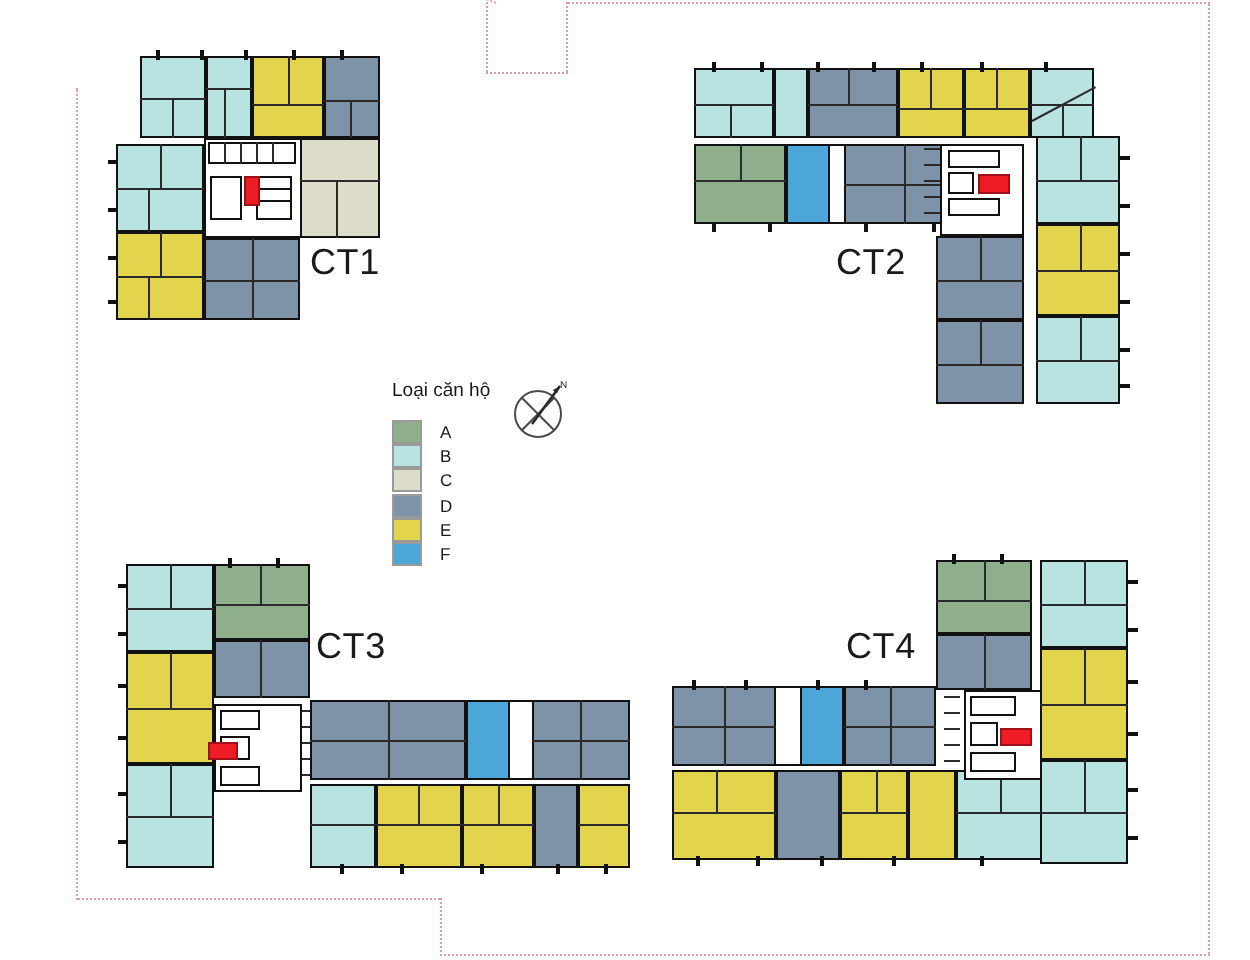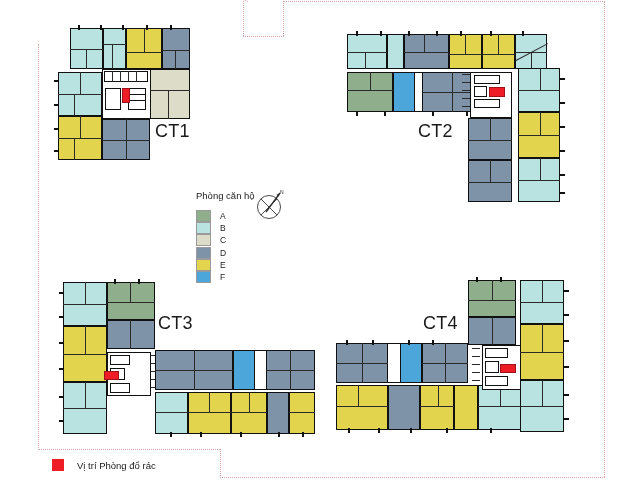--- a/index.html
+++ b/index.html
@@ -336,21 +336,21 @@
     <div class="wall" style="left:564px;top:314px;width:5px;height:1.6px;"></div>
     <div class="wall" style="left:564px;top:340px;width:5px;height:1.6px;"></div>
     <div class="wall" style="left:564px;top:366px;width:5px;height:1.6px;"></div>
     <div class="wall" style="left:564px;top:394px;width:5px;height:1.6px;"></div>
     <div class="wall" style="left:564px;top:418px;width:5px;height:1.6px;"></div>
 
     <div class="blabel" style="left:423px;top:313px;">CT4</div>
   </div>
 
   <div id="legend">
-    <div class="ltitle">Phòng căn hộ</div>
+    <div class="ltitle">Loại căn hộ</div>
     <div style="height:9px;"></div>
     <div class="lrow">
       <span class="lsw" style="background:#8fae8b;"></span>
       <span class="llab">A</span>
     </div>
     <div class="lrow">
       <span class="lsw" style="background:#b8e3e0;"></span>
       <span class="llab">B</span>
     </div>
     <div class="lrow">
@@ -375,18 +375,14 @@
     <svg width="34" height="34" viewBox="0 0 34 34">
       <circle cx="16" cy="19" r="11.5" fill="none" stroke="#4a4a4a" stroke-width="1"></circle>
       <line x1="7.9" y1="10.9" x2="24.1" y2="27.1" stroke="#4a4a4a" stroke-width="1"></line>
       <line x1="24.1" y1="10.9" x2="7.9" y2="27.1" stroke="#4a4a4a" stroke-width="1"></line>
       <line x1="13" y1="24" x2="27" y2="5" stroke="#2a2a2a" stroke-width="1.3"></line>
       <polygon points="27,5 23.4,7.1 25.6,8.6" fill="#2a2a2a"></polygon>
       <text x="27" y="6" font-family="Liberation Sans, sans-serif" font-size="5" fill="#2a2a2a">N</text>
     </svg>
   </div>
 
-  <div id="botlegend">
-    <span class="bsw"></span>
-    <span class="blab">Vị trí Phòng đổ rác</span>
-  </div>
 
 </div>
 
 </body></html>

